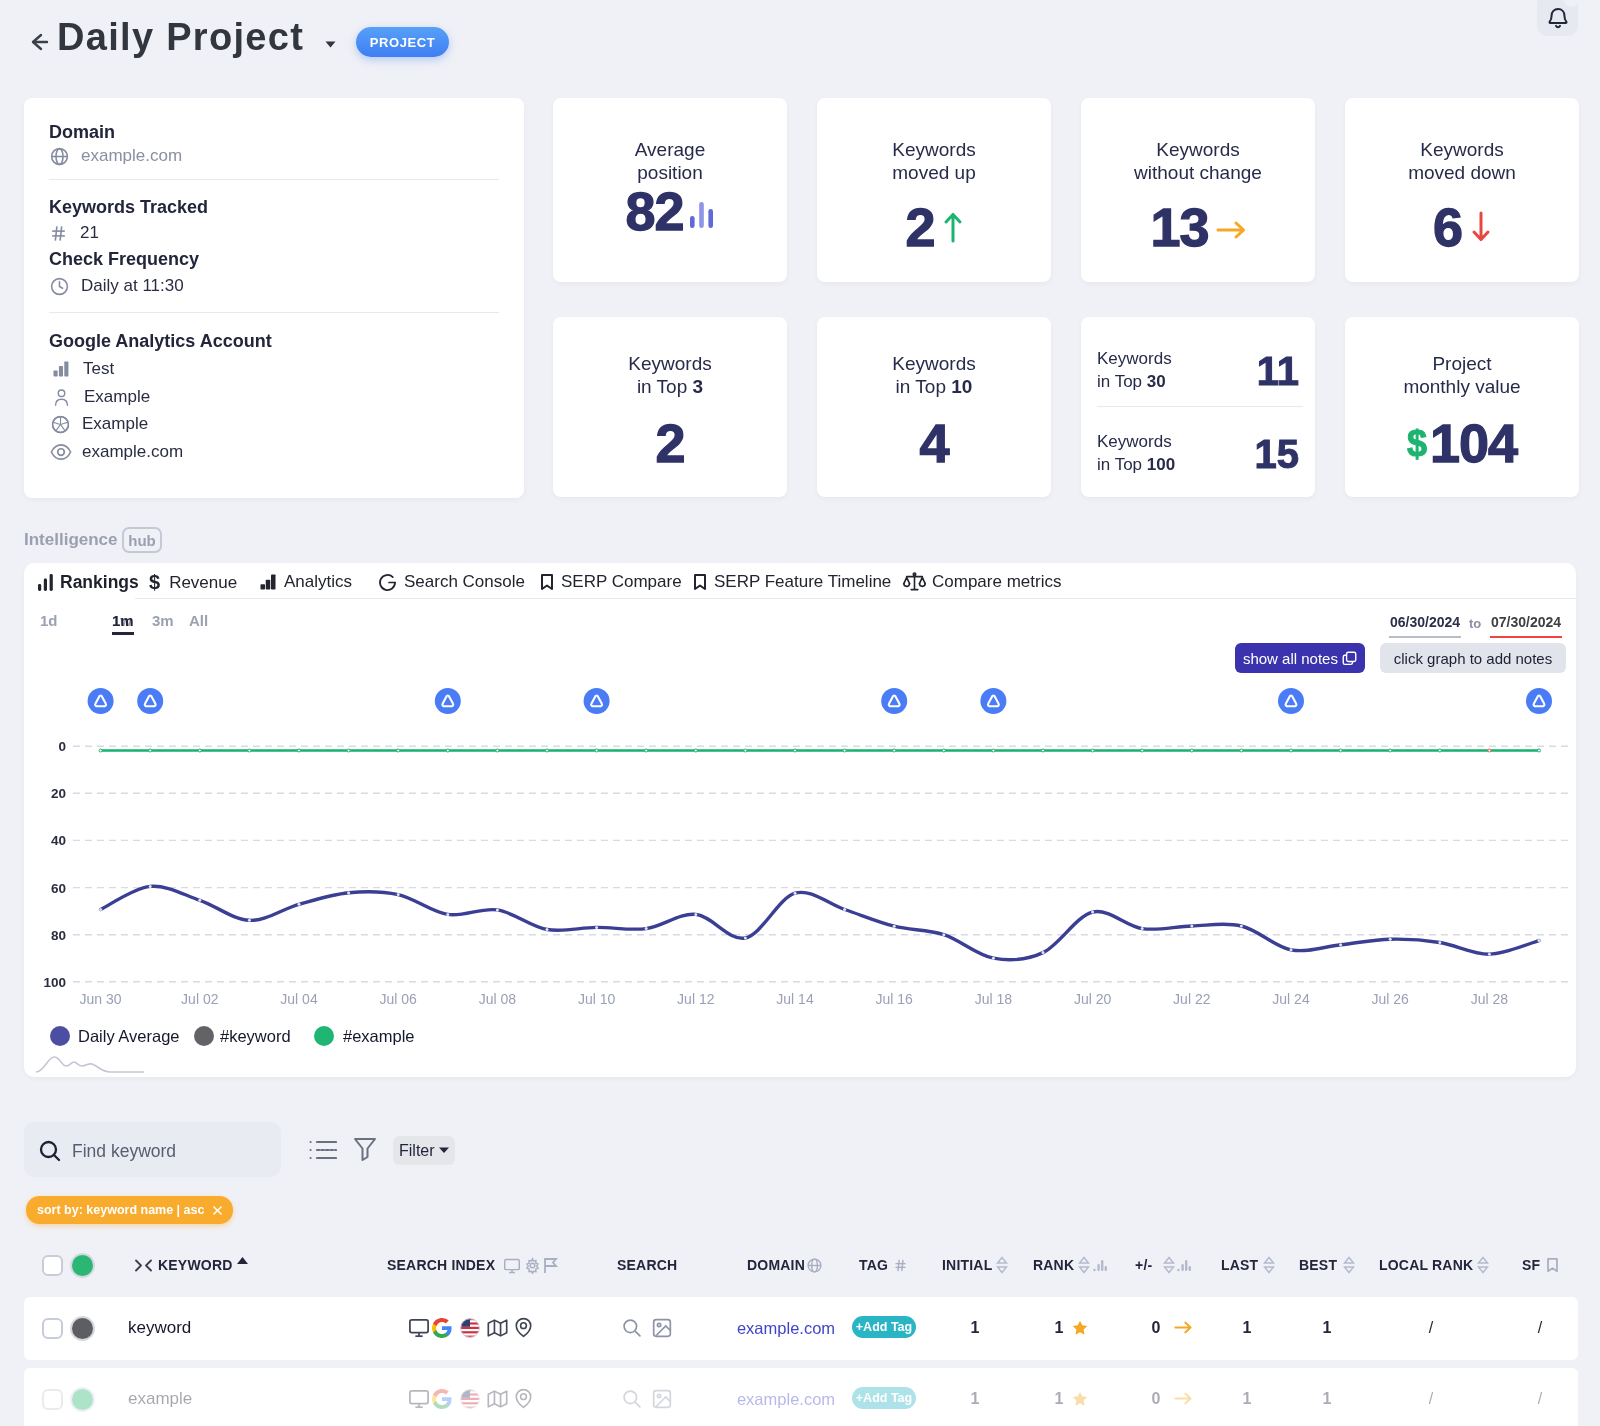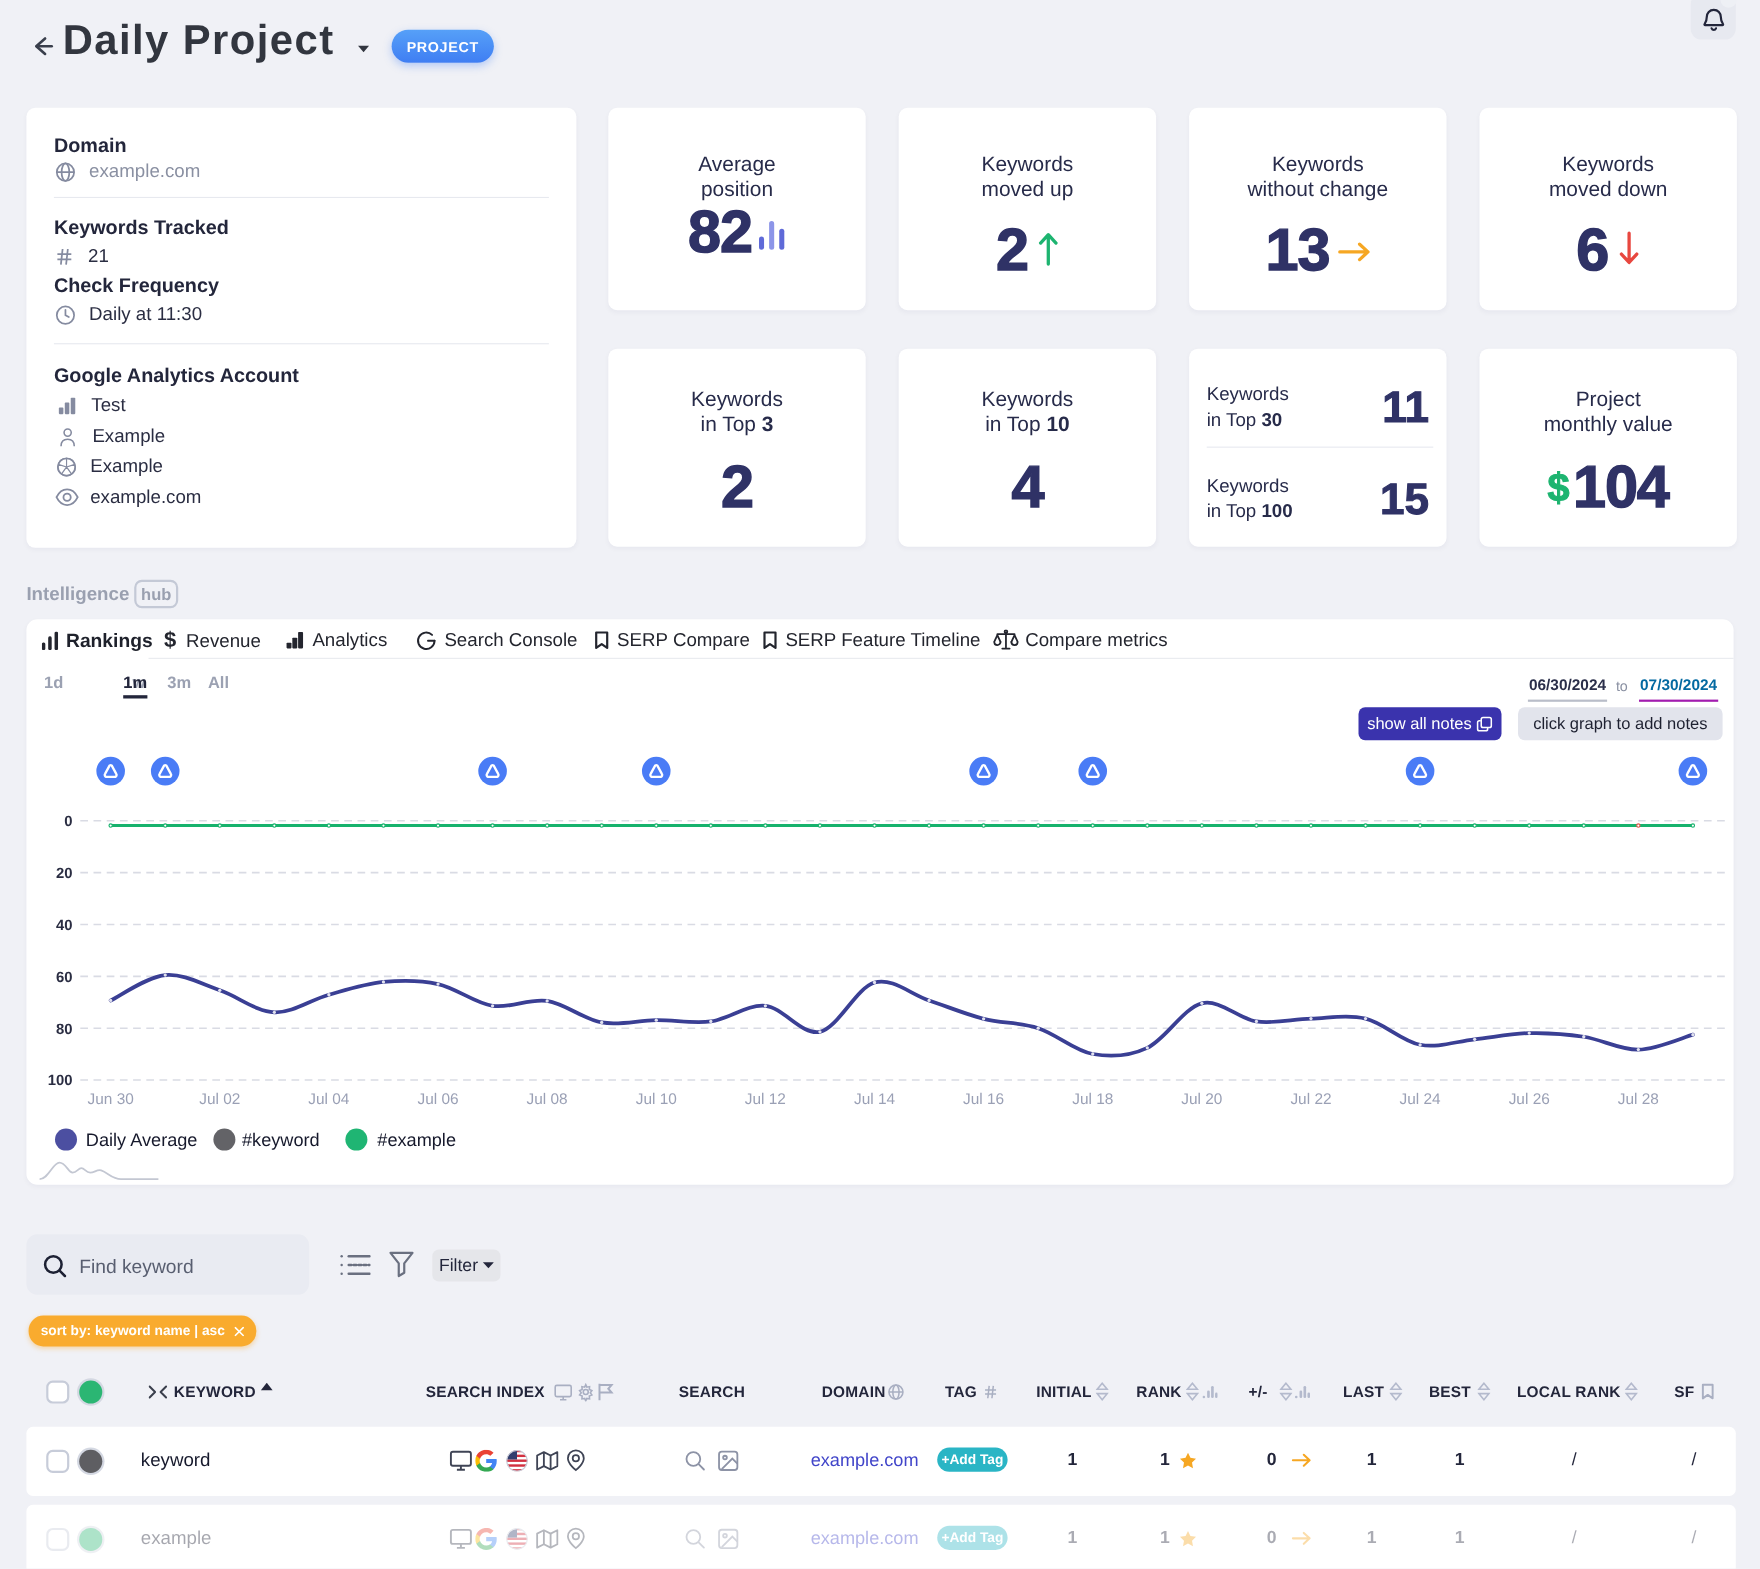--- a/index.html
+++ b/index.html
@@ -205,22 +205,22 @@
 <span style="margin-left:6px;font-size:17px;color:#23252e;">Compare metrics</span>
     </div>
 
 <div class="abs" style="left:40px;top:612px;font-size:15px;font-weight:700;color:#9ba1b2;">1d</div>
 <div class="abs" style="left:76px;top:612px;font-size:15px;font-weight:700;color:#9ba1b2;margin-left:36px;">1w</div>
 <div class="abs" style="left:112px;top:612px;font-size:15px;font-weight:700;color:#23263b;border-bottom:3px solid #23263b;padding-bottom:3px;">1m</div>
 <div class="abs" style="left:152px;top:612px;font-size:15px;font-weight:700;color:#9ba1b2;">3m</div>
 <div class="abs" style="left:189px;top:612px;font-size:15px;font-weight:700;color:#9ba1b2;">All</div>
 
 <div class="abs" style="left:1389px;top:614px;width:72px;text-align:center;font-size:14px;font-weight:700;color:#2b2f4a;border-bottom:2px solid #b9bdc9;padding-bottom:6px;">06/30/2024</div>
-<div class="abs" style="left:1469px;top:616px;font-size:13px;font-weight:400;color:#8a90a2;">to</div>
-<div class="abs" style="left:1490px;top:614px;width:72px;text-align:center;font-size:14px;font-weight:700;color:#0369a1;border-bottom:2px solid #a21caf;padding-bottom:6px;">07/30/2024</div>
+<div class="abs" style="left:1469px;top:616px;font-size:13px;font-weight:700;color:#8a90a2;">to</div>
+<div class="abs" style="left:1490px;top:614px;width:72px;text-align:center;font-size:14px;font-weight:700;color:#404040;border-bottom:2px solid #ef4444;padding-bottom:6px;">07/30/2024</div>
 
 <div class="abs" style="left:1235px;top:643px;width:130px;height:30px;background:#3a33ad;border-radius:6px;color:#fff;font-size:15px;display:flex;align-items:center;justify-content:center;">show all notes&nbsp;<svg width="15" height="15" viewBox="0 0 18 18" fill="none" stroke="#fff" stroke-width="1.7">
         <rect x="5.5" y="1.5" width="11" height="11" rx="2"></rect>
         <path d="M12.5 12.5 L12.5 14 a2 2 0 0 1 -2 2 L3.5 16 a2 2 0 0 1 -2 -2 L1.5 7 a2 2 0 0 1 2 -2 L5 5"></path>
       </svg></div>
 <div class="abs" style="left:1380px;top:643px;width:186px;height:30px;background:#e2e4ec;border-radius:6px;color:#1d2030;font-size:15px;display:flex;align-items:center;justify-content:center;">click graph to add notes</div>
 
 <svg class="abs" style="left:24px;top:563px;" width="1552" height="514" viewBox="0 0 1552 514">
 <line x1="49" y1="183.2" x2="1545" y2="183.2" stroke="#d9dbe4" stroke-width="1.4" stroke-dasharray="7 5"></line>
 <line x1="49" y1="230.3" x2="1545" y2="230.3" stroke="#d9dbe4" stroke-width="1.4" stroke-dasharray="7 5"></line>

